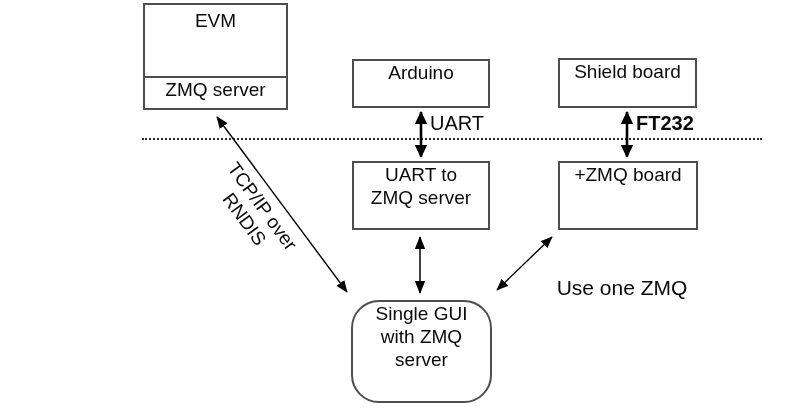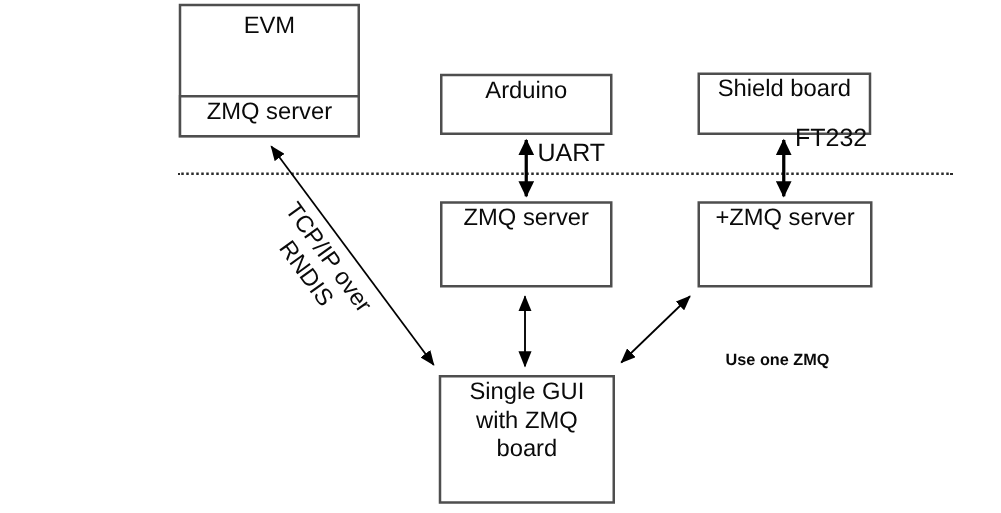--- a/index.html
+++ b/index.html
@@ -31,31 +31,31 @@
   }
   .box span { display: block; white-space: nowrap; }
 
   
   #evm-box       { left: 143px; top: 3px;   width: 145px; height: 107px; justify-content: flex-start; padding-top: 4px; }
   #evm-zmq-box   { left: 143px; top: 76px;  width: 145px; height: 34px;  z-index: 2; }
   #arduino-box   { left: 352px; top: 59px;  width: 138px; height: 49px; }
   #shield-box    { left: 558px; top: 58px;  width: 139px; height: 50px; }
   #uartzmq-box   { left: 352px; top: 161px; width: 138px; height: 69px; }
   #python-box    { left: 558px; top: 161px; width: 140px; height: 69px; }
-  #gui-box       { left: 351px; top: 300px; width: 141px; height: 103px; }
+  #gui-box       { left: 351px; top: 300px; width: 141px; height: 103px; border-radius: 28px; }
 
   .floating-label {
     position: absolute;
     font-size: 20px;
     line-height: 22px;
     white-space: nowrap;
   }
   #usb-label   { left: 30px;  top: 128px; }
   #uart-label  { left: 430px; top: 112px; }
-  #ft232-label { left: 636px; top: 100px; }
+  #ft232-label { left: 636px; top: 112px; font-weight: bold; }
 
   #dotted-line {
     position: absolute;
     left: 142px;
     top: 138px;
     width: 620px;
     height: 0;
     border-top: 2px dotted #2b2b2b;
   }
 
@@ -72,23 +72,22 @@
     white-space: nowrap;
   }
   #tcpip-label span { display: block; }
 
   #usage-note {
     position: absolute;
     left: 546px;
     top: 275px;
     width: 152px;
     text-align: center;
-    font-size: 13px;
+    font-size: 21px;
     line-height: 25px;
-    font-weight: bold;
   }
   #usage-note span { display: block; white-space: nowrap; }
 
   #arrow-layer {
     position: absolute;
     left: 0;
     top: 0;
     width: 801px;
     height: 410px;
   }
@@ -109,31 +108,32 @@
 
   <div id="shield-box" class="box">
     <span>Shield board</span>
   </div>
 
   <div id="arduino-box" class="box">
     <span>Arduino</span>
   </div>
 
   <div id="uartzmq-box" class="box">
+    <span>UART to</span>
     <span>ZMQ server</span>
   </div>
 
   <div id="python-box" class="box">
-    <span>+ZMQ server</span>
+    <span>+ZMQ board</span>
   </div>
 
   <div id="gui-box" class="box">
     <span>Single GUI</span>
     <span>with ZMQ</span>
-    <span>board</span>
+    <span>server</span>
   </div>
 
   <div id="uart-label" class="floating-label">UART</div>
   <div id="ft232-label" class="floating-label">FT232</div>
 
   <div id="tcpip-label">
     <span>TCP/IP over</span>
     <span>RNDIS</span>
   </div>
 

